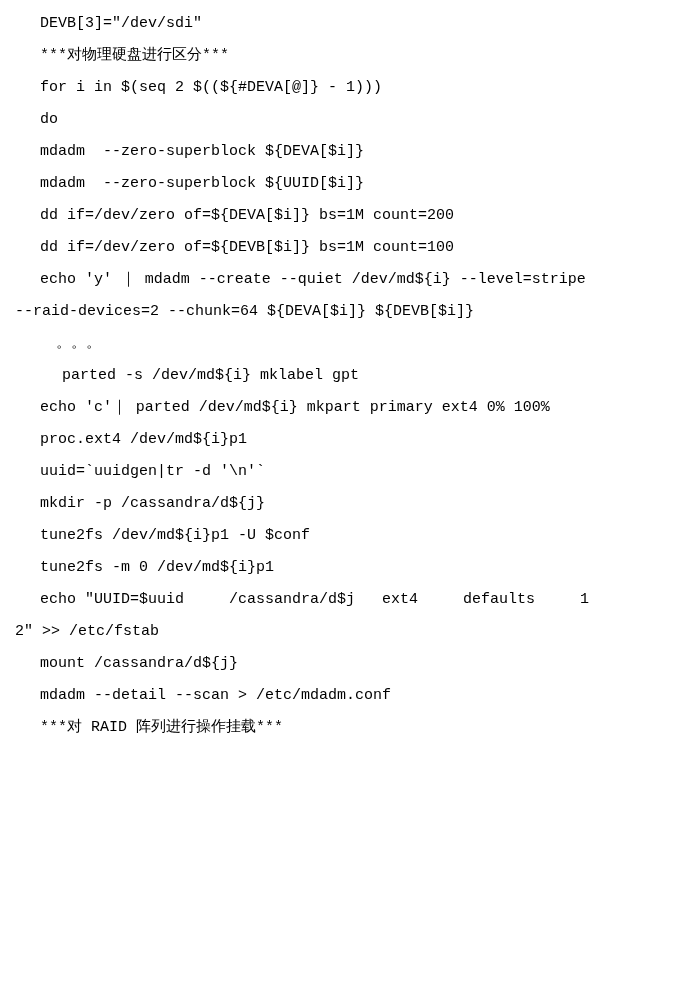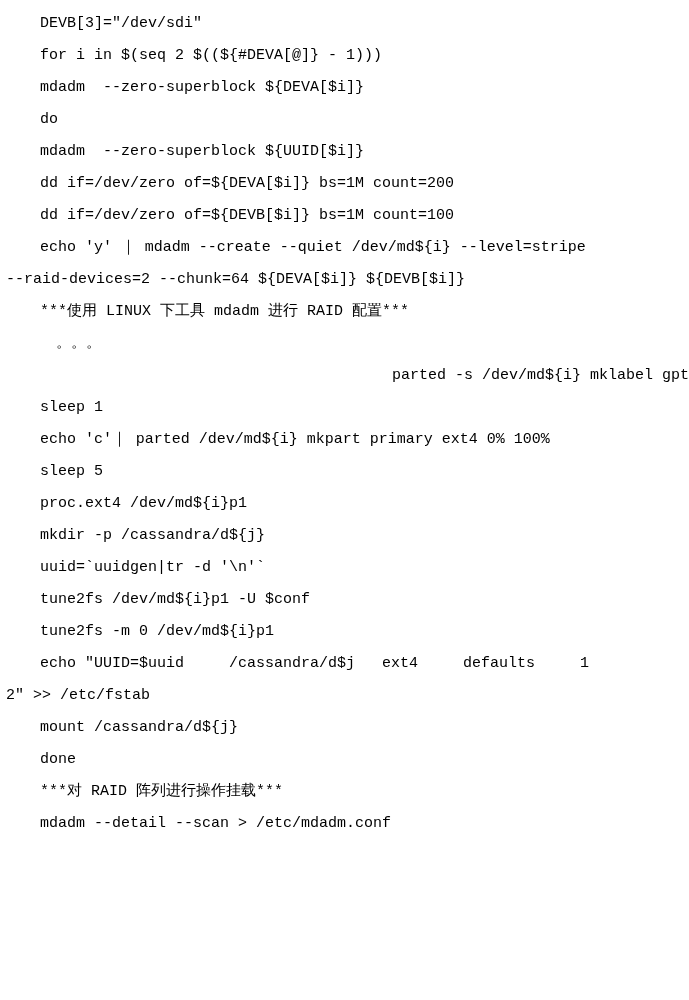--- a/index.html
+++ b/index.html
@@ -13,47 +13,44 @@
     font-size: 15px;
     line-height: 32px;
     color: #000;
     padding: 8px 0 8px 0;
   }
   .line {
     white-space: pre;
     padding-left: 0;
   }
   .ind1 { padding-left: 40px; }
-  .ind0 { padding-left: 6px; }
+  .ind0 { padding-left: 6px; margin-left: 9px; }
   .ind2 { padding-left: 56px; }
-  .ind3 { padding-left: 62px; text-align: right; }
+  .ind3 { padding-left: 62px; }
 </style>
 </head>
 <body>
 
 <div id="code-block">
     <div class="line ind1">DEVB[3]="/dev/sdi"</div>
+    <div class="line ind1">***对物理硬盘进行区分***</div>
     <div class="line ind1">for i in $(seq 2 $((${#DEVA[@]} - 1)))</div>
+    <div class="line ind1">do</div>
     <div class="line ind1">mdadm  --zero-superblock ${DEVA[$i]}</div>
-    <div class="line ind1">do</div>
     <div class="line ind1">mdadm  --zero-superblock ${UUID[$i]}</div>
     <div class="line ind1">dd if=/dev/zero of=${DEVA[$i]} bs=1M count=200</div>
     <div class="line ind1">dd if=/dev/zero of=${DEVB[$i]} bs=1M count=100</div>
     <div class="line ind1">echo 'y' ｜ mdadm --create --quiet /dev/md${i} --level=stripe</div>
     <div class="line ind0">--raid-devices=2 --chunk=64 ${DEVA[$i]} ${DEVB[$i]}</div>
-    <div class="line ind1">***使用 LINUX 下工具 mdadm 进行 RAID 配置***</div>
     <div class="line ind2">。。。</div>
     <div class="line ind3">parted -s /dev/md${i} mklabel gpt</div>
-    <div class="line ind1">sleep 1</div>
     <div class="line ind1">echo 'c'｜ parted /dev/md${i} mkpart primary ext4 0% 100%</div>
-    <div class="line ind1">sleep 5</div>
     <div class="line ind1">proc.ext4 /dev/md${i}p1</div>
+    <div class="line ind1">uuid=`uuidgen|tr -d '\n'`</div>
     <div class="line ind1">mkdir -p /cassandra/d${j}</div>
-    <div class="line ind1">uuid=`uuidgen|tr -d '\n'`</div>
     <div class="line ind1">tune2fs /dev/md${i}p1 -U $conf</div>
     <div class="line ind1">tune2fs -m 0 /dev/md${i}p1</div>
     <div class="line ind1">echo "UUID=$uuid     /cassandra/d$j   ext4     defaults     1</div>
     <div class="line ind0">2" &gt;&gt; /etc/fstab</div>
     <div class="line ind1">mount /cassandra/d${j}</div>
-    <div class="line ind1">done</div>
+    <div class="line ind1">mdadm --detail --scan &gt; /etc/mdadm.conf</div>
     <div class="line ind1">***对 RAID 阵列进行操作挂载***</div>
-    <div class="line ind1">mdadm --detail --scan &gt; /etc/mdadm.conf</div>
   </div>
 
 </body></html>

